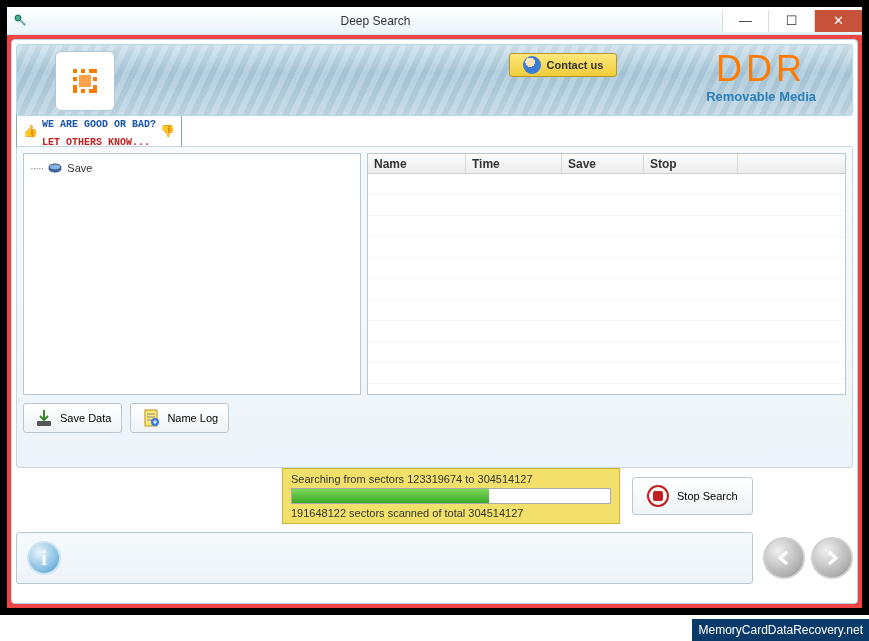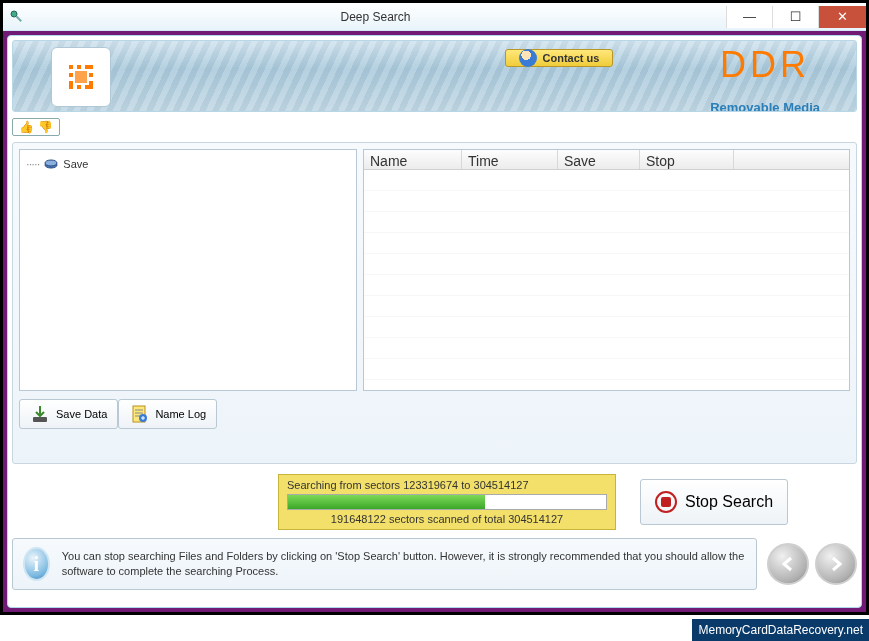--- a/index.html
+++ b/index.html
@@ -1,67 +1,67 @@
 <!DOCTYPE html>
 <html><head>
 <meta charset="utf-8">
 <style>
 * { box-sizing: border-box; margin: 0; padding: 0; font-family: Tahoma, Arial, sans-serif; }
 body { background: #fff; width: 869px; height: 641px; overflow: hidden; position: relative; }
 
-.window-frame { width: 869px; height: 615px; border: 3px solid #000000; background: #701a75; position: relative; }
+.window-frame { width: 869px; height: 615px; border: 7px solid #000000; background: #ef4444; position: relative; }
 
 .titlebar { height: 28px; background: linear-gradient(#fff,#e8f4fb); display: flex; align-items: center; position: relative; border-bottom: 1px solid #d0e8f5; }
 .titlebar .app-icon { width: 16px; height: 16px; margin-left: 6px; }
 .titlebar .title { flex:1; text-align:center; font-size:12px; color:#333; }
 .titlebar .win-controls { display:flex; height:22px; }
 .titlebar .win-btn { width:46px; height:22px; display:flex; align-items:center; justify-content:center; font-size:13px; background:#fff; border-left:1px solid #ddd; color:#333; }
 .titlebar .win-btn.close { background:#c7513a; color:#fff; width:48px; }
 
 .inner { margin:4px; border:1px solid #b0d8ec; border-radius:4px; padding:4px; height:calc(100% - 36px); background:#fff; }
 
 .header-banner { height:72px; border:1px solid #b7d6e6; border-radius:3px; background:linear-gradient(#d0e3ee,#a8c8db 40%,#c0d7e4); position:relative; overflow:hidden; }
 .header-banner::before{content:"";position:absolute;inset:0;background:repeating-linear-gradient(115deg,rgba(255,255,255,0.15) 0 6px,rgba(0,0,0,0.03) 6px 12px);}
 .logo-box { position:absolute; left:38px; top:6px; width:60px; height:60px; background:#fff; border:1px solid #b0c8d6; border-radius:6px; display:flex; align-items:center; justify-content:center; }
 .logo-box svg{width:40px;height:40px;}
-.contact-btn { position:absolute; left:492px; top:8px; width:108px; height:18px; background:linear-gradient(#ffe87a,#f0cc3a); border:1px solid #b8972a; border-radius:3px; display:flex; align-items:center; justify-content:center; font-size:11px; font-weight:bold; color:#333; gap:6px; }
+.contact-btn { position:absolute; left:492px; top:8px; width:108px; height:24px; background:linear-gradient(#ffe87a,#f0cc3a); border:1px solid #b8972a; border-radius:3px; display:flex; align-items:center; justify-content:center; font-size:11px; font-weight:bold; color:#333; gap:6px; }
 .contact-btn .avatar{width:18px;height:18px;border-radius:50%;background:radial-gradient(circle at 40% 35%,#fde3b8 0 30%,#3a7bd5 30% 100%);}
 .brand { position:absolute; right:36px; top:6px; text-align:center; }
 .brand .ddr { font-family:Liberation Sans, sans-serif; font-size:36px; letter-spacing:4px; color:#ff7a00; line-height:1; }
-.brand .sub { font-size:13px; font-weight:bold; color:#2a7fb8; margin-top:17px;text-decoration:underline; }
+.brand .sub { font-size:13px; font-weight:bold; color:#2a7fb8; margin-top:2px; }
 
 .promo-bar { margin-top:4px; height:22px; display:flex; align-items:center; }
 .promo-box { border:1px solid #8aa; background:#fff; padding:1px 6px; display:flex; align-items:center; gap:4px; border-radius:2px; }
 .promo-box .thumb{font-size:12px;color:#3a7bd5;}
 .promo-box .line1{font-family:'Courier New',monospace;font-size:10px;font-weight:bold;color:#1a55a8;}
 .promo-box .line2{font-family:'Courier New',monospace;font-size:10px;font-weight:bold;color:#c02020;}
 
 .work-area { margin-top:4px; border:1px solid #c7d6e0; border-radius:3px; background:linear-gradient(#f6fafd,#edf4f9); padding:6px; height:322px; position:relative; }
 .panels { display:flex; gap:6px; height:242px; }
 .tree-panel { width:338px; border:1px solid #b9c8d2; background:#fff; padding:6px; }
 .tree-item { display:flex; align-items:center; gap:4px; font-size:11px; color:#333; }
 .tree-dots { color:#888; letter-spacing:-1px; }
 .tree-icon { width:16px; height:16px; }
 
 .grid-panel { flex:1; border:1px solid #b9c8d2; background:#fff; display:flex; flex-direction:column; }
 .grid-header { display:flex; height:20px; background:linear-gradient(#fdfdfd,#ececec); border-bottom:1px solid #d0d0d0; }
-.grid-header .col { font-size:14px; color:#333; padding:3px 6px; border-right:1px solid #d8d8d8; }
+.grid-header .col { font-size:12px; color:#333; padding:3px 6px; border-right:1px solid #d8d8d8;font-weight:bold; }
 .grid-rows { flex:1; background:repeating-linear-gradient(#fff 0 20px,#f7f7f7 20px 21px); }
 
-.save-row { margin-top:8px; display:flex; }
+.save-row { margin-top:8px; display:flex; gap:8px; }
 .tool-btn { display:flex; align-items:center; gap:6px; border:1px solid #b9c8d2; background:linear-gradient(#fff,#eef3f7); border-radius:3px; padding:4px 10px; font-size:11px; height:30px; }
 .tool-btn .ico { width:20px; height:20px; }
 
-.progress-row { margin-top:10px; display:flex; align-items:center; gap:24px; padding:0 8px; }
+.progress-row { display:flex; align-items:center; gap:12px; padding:0 8px; }
 .progress-box { margin-left:258px; width:338px; background:#f2e06a; border:1px solid #c8b43a; padding:4px 8px; font-size:11px; color:#333; }
 .progress-box .bar-bg { height:16px; background:#fff; border:1px solid #aaa; margin:3px 0; position:relative; }
 .progress-box .bar-fill { height:100%; background:linear-gradient(#7ed957,#3aa82a); width:62%; }
-.progress-box .status{ text-align:center; }
-
-.stop-btn { display:flex; align-items:center; gap:8px; border:1px solid #b9c8d2; background:linear-gradient(#fff,#eef3f7); border-radius:3px; padding:6px 14px; font-size:16px; height:46px; }
+.progress-box .status{ text-align:left; }
+
+.stop-btn { display:flex; align-items:center; gap:8px; border:1px solid #b9c8d2; background:linear-gradient(#fff,#eef3f7); border-radius:3px; padding:6px 14px; font-size:11px; height:38px; }
 .stop-btn .stop-ico{ width:22px; height:22px; border:2px solid #c02020; border-radius:50%; display:flex; align-items:center; justify-content:center; }
 .stop-btn .stop-ico::after{content:"";width:10px;height:10px;background:#c02020;border-radius:2px;}
 
 .hint-row { margin-top:8px; display:flex; align-items:center; gap:10px; }
 .hint-box { flex:1; border:1px solid #b9c8d2; border-radius:3px; background:linear-gradient(#f6fafd,#edf4f9); padding:8px 10px; display:flex; align-items:center; gap:12px; font-size:11px; color:#333; line-height:1.4; }
 .info-ico { width:34px; height:34px; border-radius:50%; background:radial-gradient(circle at 35% 30%,#eaf4fb,#79b8e0 70%,#3a7bb8); display:flex; align-items:center; justify-content:center; color:#fff; font-weight:bold; font-family:Georgia,serif; font-size:20px; border:2px solid #cfe5f2; }
 .nav-btns { display:flex; gap:6px; }
 .nav-btn { width:42px; height:42px; border-radius:50%; background:radial-gradient(circle at 35% 30%,#f0f0f0,#b0b0b0 70%,#7a7a7a); border:2px solid #cfcfcf; display:flex; align-items:center; justify-content:center; color:#fff; font-size:18px; }
 
 .footer-link { position:absolute; bottom:0; right:0; background:#0a3a6a; color:#fff; font-size:12px; padding:4px 6px; }
@@ -116,20 +116,24 @@
       </div>
       <div class="brand">
         <div class="ddr">DDR</div>
         <div class="sub">Removable Media</div>
       </div>
     </div>
 
     <div class="promo-bar">
       <div class="promo-box">
         <span class="thumb">👍</span>
+        <span>
+          <span class="line1">WE ARE GOOD OR BAD?</span><br>
+          <span class="line2">LET OTHERS KNOW...</span>
+        </span>
         <span class="thumb">👎</span>
       </div>
     </div>
 
     <div class="work-area">
       <div class="panels">
         <div class="tree-panel">
           <div class="tree-item">
             <span class="tree-dots">·····</span>
             <span class="tree-icon">
@@ -193,21 +197,20 @@
       </div>
       <div class="stop-btn">
         <span class="stop-ico"></span>
         <span>Stop Search</span>
       </div>
     </div>
 
     <div class="hint-row">
       <div class="hint-box">
         <div class="info-ico">i</div>
-        <div>You can stop searching Files and Folders by clicking on 'Stop Search' button. However, it is strongly recommended that you should allow the software to complete the searching Process.</div>
       </div>
       <div class="nav-btns">
         <div class="nav-btn">
           <svg width="18" height="18" viewBox="0 0 18 18">
               <path d="M12 3 L5 9 L12 15" fill="none" stroke="#fff" stroke-width="3"></path>
             </svg>
         </div>
         <div class="nav-btn">
           <svg width="18" height="18" viewBox="0 0 18 18">
               <path d="M6 3 L13 9 L6 15" fill="none" stroke="#fff" stroke-width="3"></path>

